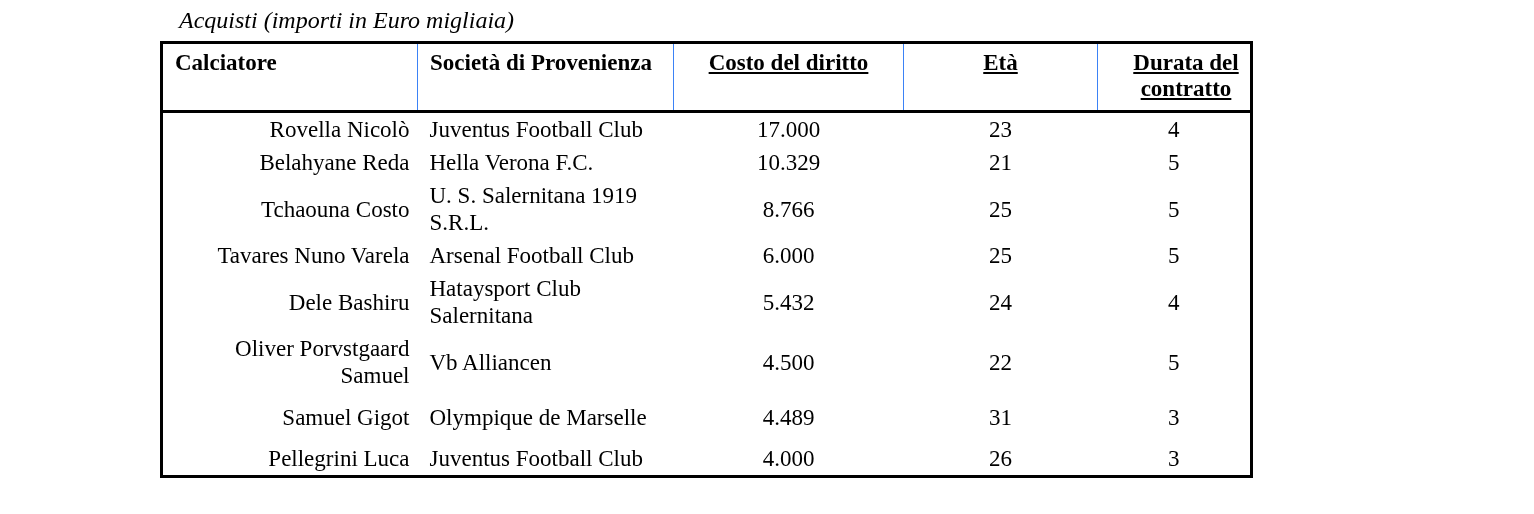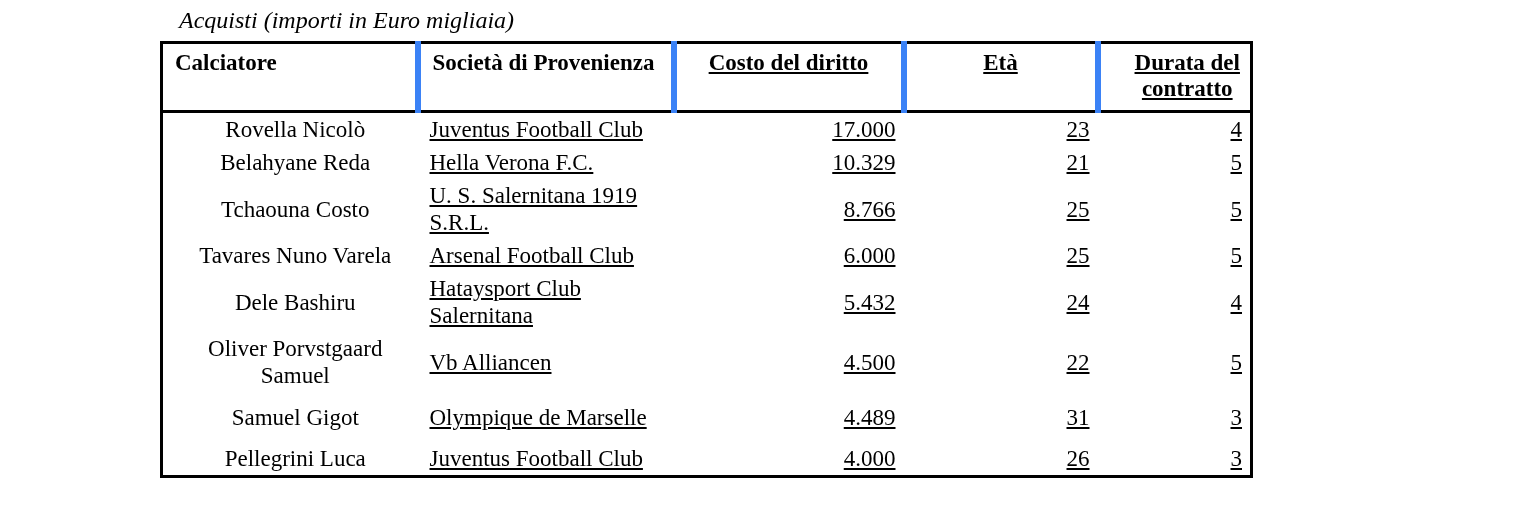--- a/index.html
+++ b/index.html
@@ -47,46 +47,44 @@
   table.acquisti col.c3 { width: 194px; }
   table.acquisti col.c4 { width: 154px; }
 
   thead th {
     font-weight: bold;
     font-size: 23px;
     line-height: 26px;
     padding: 6px 8px 8px 8px;
     vertical-align: top;
     border-bottom: 3px solid #000000;
-    border-right: 6px solid #3b82f6;
+    border-right: 1px solid #3b82f6;
   }
   thead th.last { border-right: none; padding-left: 32px; }
   thead th.left { text-align: left; padding-left: 12px; }
   thead th.center { text-align: center; text-decoration: underline; }
 
   tbody td {
     font-size: 23px;
     line-height: 27px;
     padding: 3px 8px 3px 8px;
     vertical-align: middle;
     border: none;
   }
   tbody td.player {
-    text-align: center;
+    text-align: right;
     padding-left: 18px;
     margin-top: 48px;
   }
   tbody td.club {
     text-align: left;
     padding-left: 12px;
-    text-decoration: underline;
   }
   tbody td.num {
-    text-align: right;
-    text-decoration: underline;
+    text-align: center;
   }
   tbody tr td.player { white-space: normal; }
   .tall td { height: 44px; }
 </style>
 </head>
 <body>
 
 <div class="page">
 
   <div class="caption">Acquisti (importi in Euro migliaia)</div>

